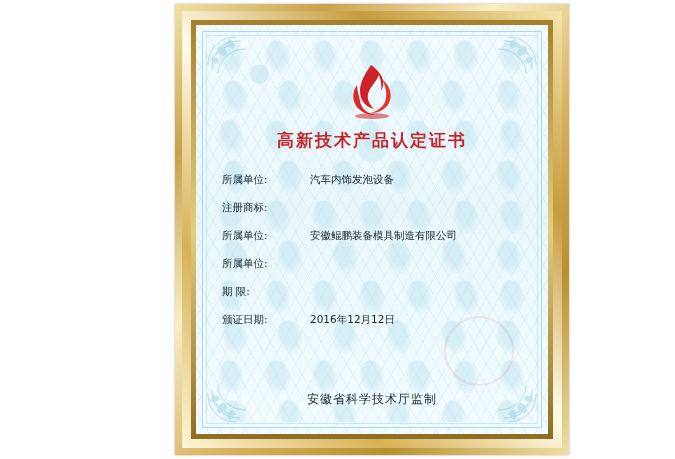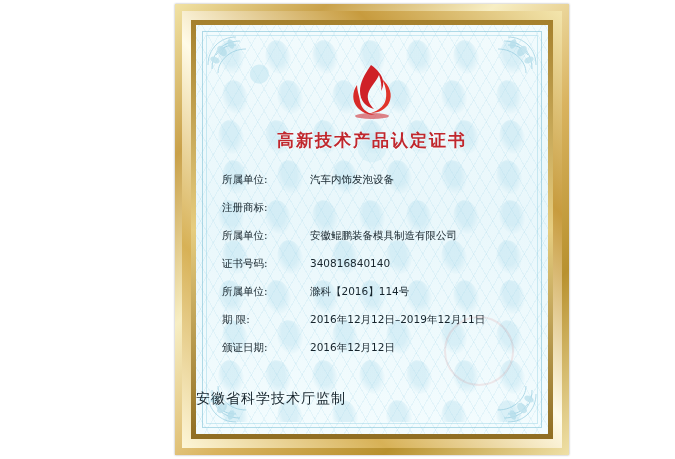--- a/index.html
+++ b/index.html
@@ -167,22 +167,22 @@
     margin-left: 14px;
     white-space: nowrap;
     color: #16242c;
   }
 
   
   .footer {
     position: absolute;
     left: 0; right: 0;
     bottom: 26px;
-    text-align: left;
-    font-size: 14px;
+    text-align: center;
+    font-size: 12px;
     color: #16242c;
     letter-spacing: 1px;
   }
 
   
   .seal-ghost {
     position: absolute;
     right: 34px;
     bottom: 48px;
     width: 70px; height: 70px;
@@ -378,33 +378,27 @@
         <div class="row">
           <span class="label">注册商标:</span>
           <span class="value"></span>
         </div>
 
         <div class="row">
           <span class="label">所属单位:</span>
           <span class="value">安徽鲲鹏装备模具制造有限公司</span>
         </div>
 
-        <div class="row">
-          <span class="label">证书号码:</span>
-          <span class="value">340816840140</span>
-        </div>
 
         <div class="row">
           <span class="label">所属单位:</span>
-          <span class="value">滁科【2016】114号</span>
         </div>
 
         <div class="row">
           <span class="label">期    限:</span>
-          <span class="value">2016年12月12日–2019年12月11日</span>
         </div>
 
 
         <div class="row">
           <span class="label">颁证日期:</span>
           <span class="value">2016年12月12日</span>
         </div>
 
       </div>
 

